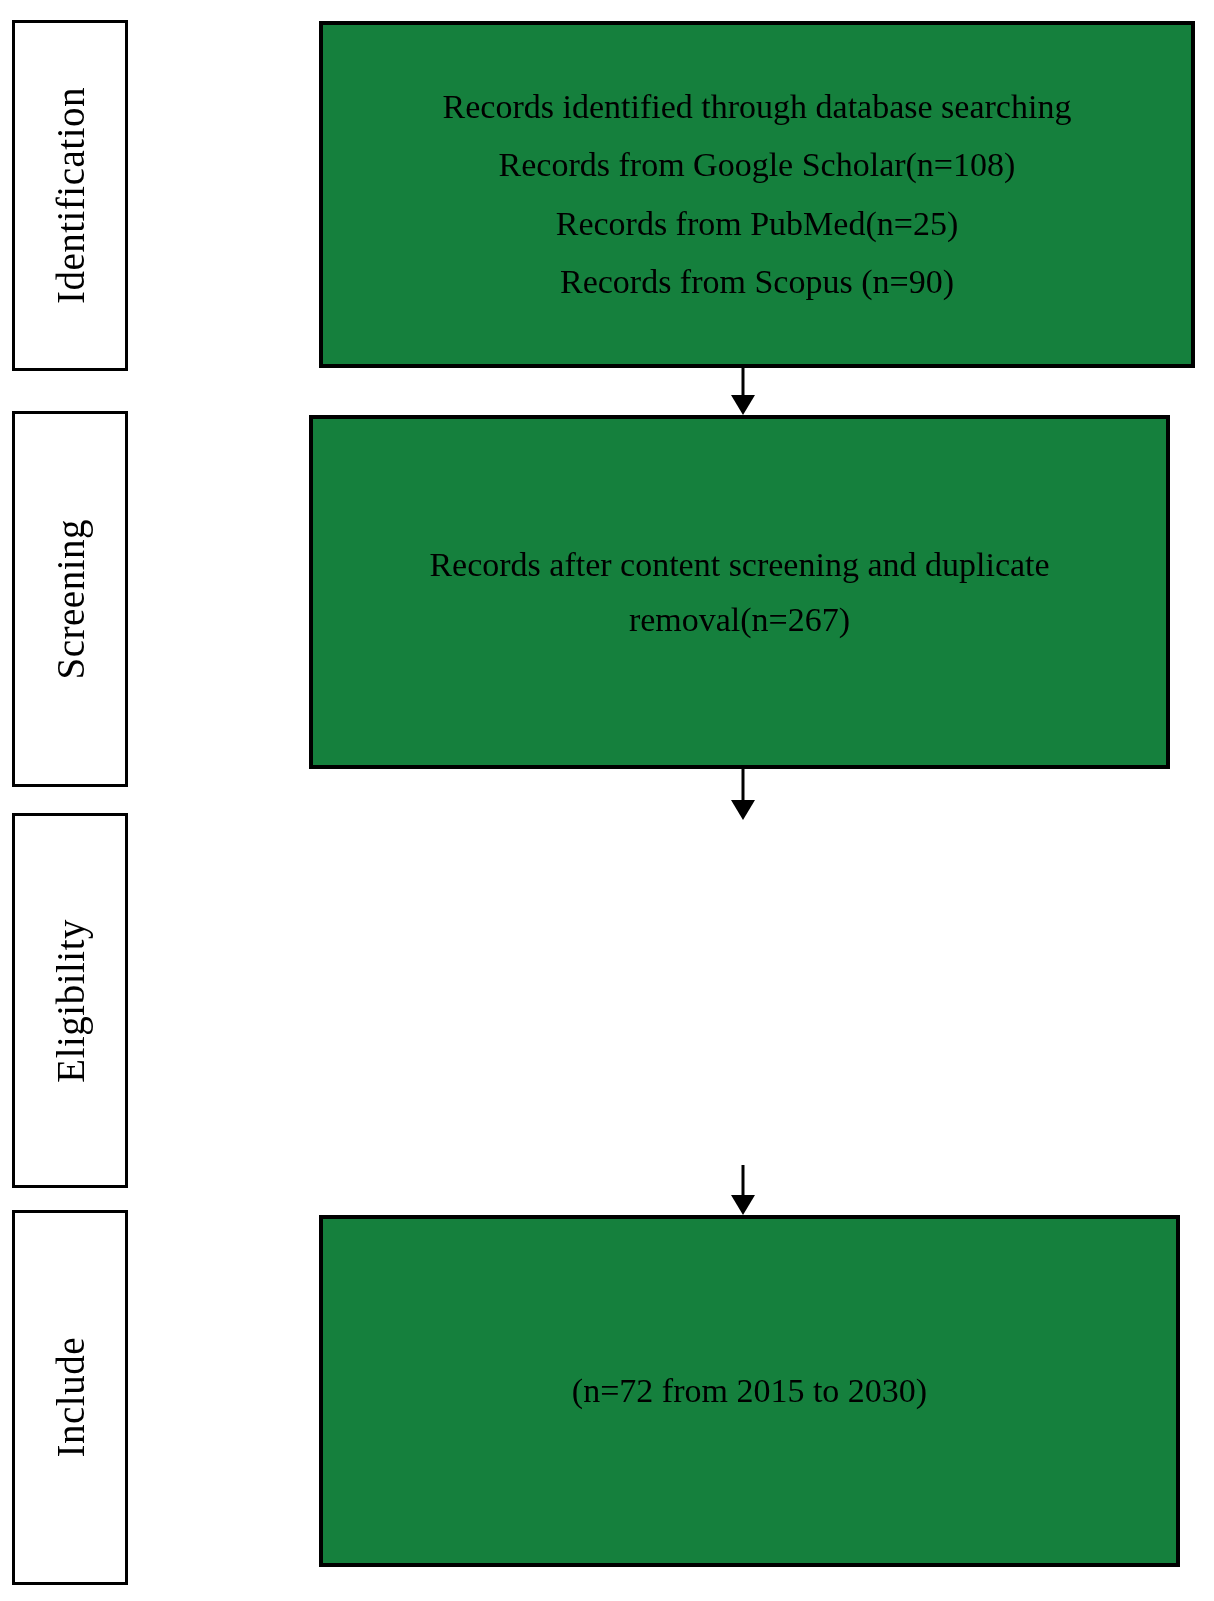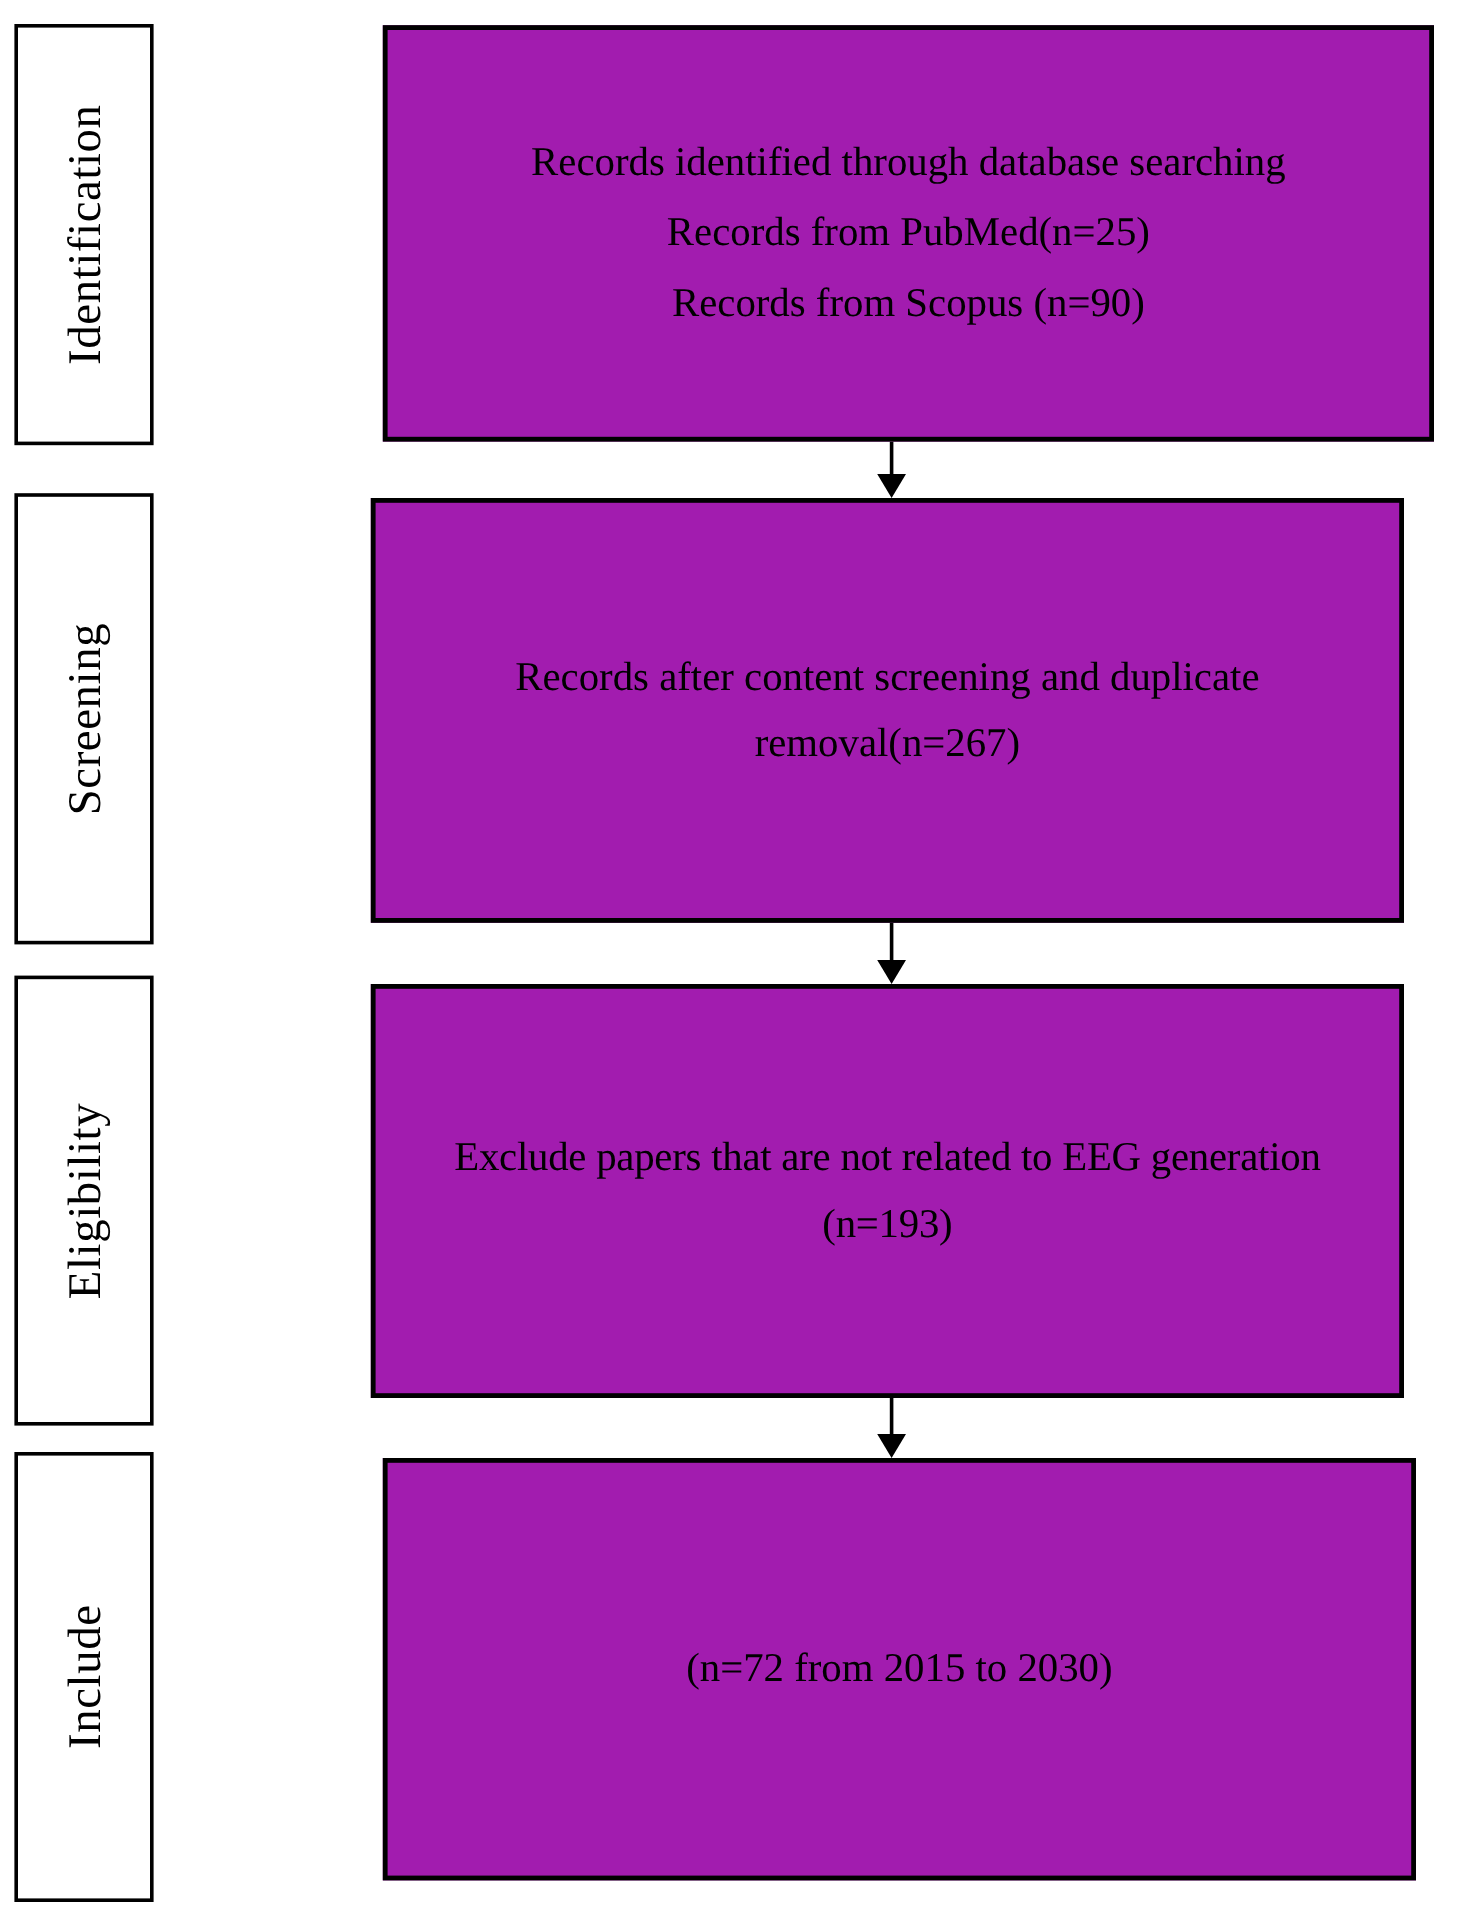--- a/index.html
+++ b/index.html
@@ -36,21 +36,21 @@
     letter-spacing: 0.5px;
     white-space: nowrap;
     color: #000000;
   }
 
   
   .flow-box {
     position: absolute;
     box-sizing: border-box;
     border: 4px solid #000000;
-    background: #a21caf;
+    background: #15803d;
     display: flex;
     flex-direction: column;
     align-items: center;
     justify-content: center;
   }
   .flow-text {
     text-align: center;
     font-size: 34px;
     line-height: 1.62;
     color: #000000;
@@ -93,20 +93,21 @@
     <span class="stage-label">Eligibility</span>
   </div>
 
   <div class="stage-box" style="left:12px; top:1210px; width:116px; height:375px;">
     <span class="stage-label">Include</span>
   </div>
 
   <div class="flow-box box-1" style="left:319px; top:21px; width:876px; height:347px;">
     <div class="flow-text">
       <span class="line">Records identified through database searching</span>
+      <span class="line">Records from Google Scholar(n=108)</span>
       <span class="line">Records from PubMed(n=25)</span>
       <span class="line">Records from  Scopus (n=90)</span>
     </div>
   </div>
 
   <div class="arrow" style="left:722px; top:368px; width:42px; height:48px;">
     <svg width="42" height="48" viewBox="0 0 42 48" aria-hidden="true">
       <line x1="21" y1="0" x2="21" y2="36" stroke="#000000" stroke-width="3"></line>
       <polygon points="9,27 33,27 21,47" fill="#000000"></polygon>
     </svg>
@@ -119,26 +120,20 @@
     </div>
   </div>
 
   <div class="arrow" style="left:722px; top:769px; width:42px; height:52px;">
     <svg width="42" height="52" viewBox="0 0 42 52" aria-hidden="true">
       <line x1="21" y1="0" x2="21" y2="40" stroke="#000000" stroke-width="3"></line>
       <polygon points="9,31 33,31 21,51" fill="#000000"></polygon>
     </svg>
   </div>
 
-  <div class="flow-box box-3 wide-text" style="left:309px; top:820px; width:861px; height:345px;">
-    <div class="flow-text">
-      <span class="line">Exclude papers that are not related to EEG generation</span>
-      <span class="line">(n=193)</span>
-    </div>
-  </div>
 
   <div class="arrow" style="left:722px; top:1165px; width:42px; height:51px;">
     <svg width="42" height="51" viewBox="0 0 42 51" aria-hidden="true">
       <line x1="21" y1="0" x2="21" y2="39" stroke="#000000" stroke-width="3"></line>
       <polygon points="9,30 33,30 21,50" fill="#000000"></polygon>
     </svg>
   </div>
 
   <div class="flow-box box-4" style="left:319px; top:1215px; width:861px; height:352px;">
     <div class="flow-text">

